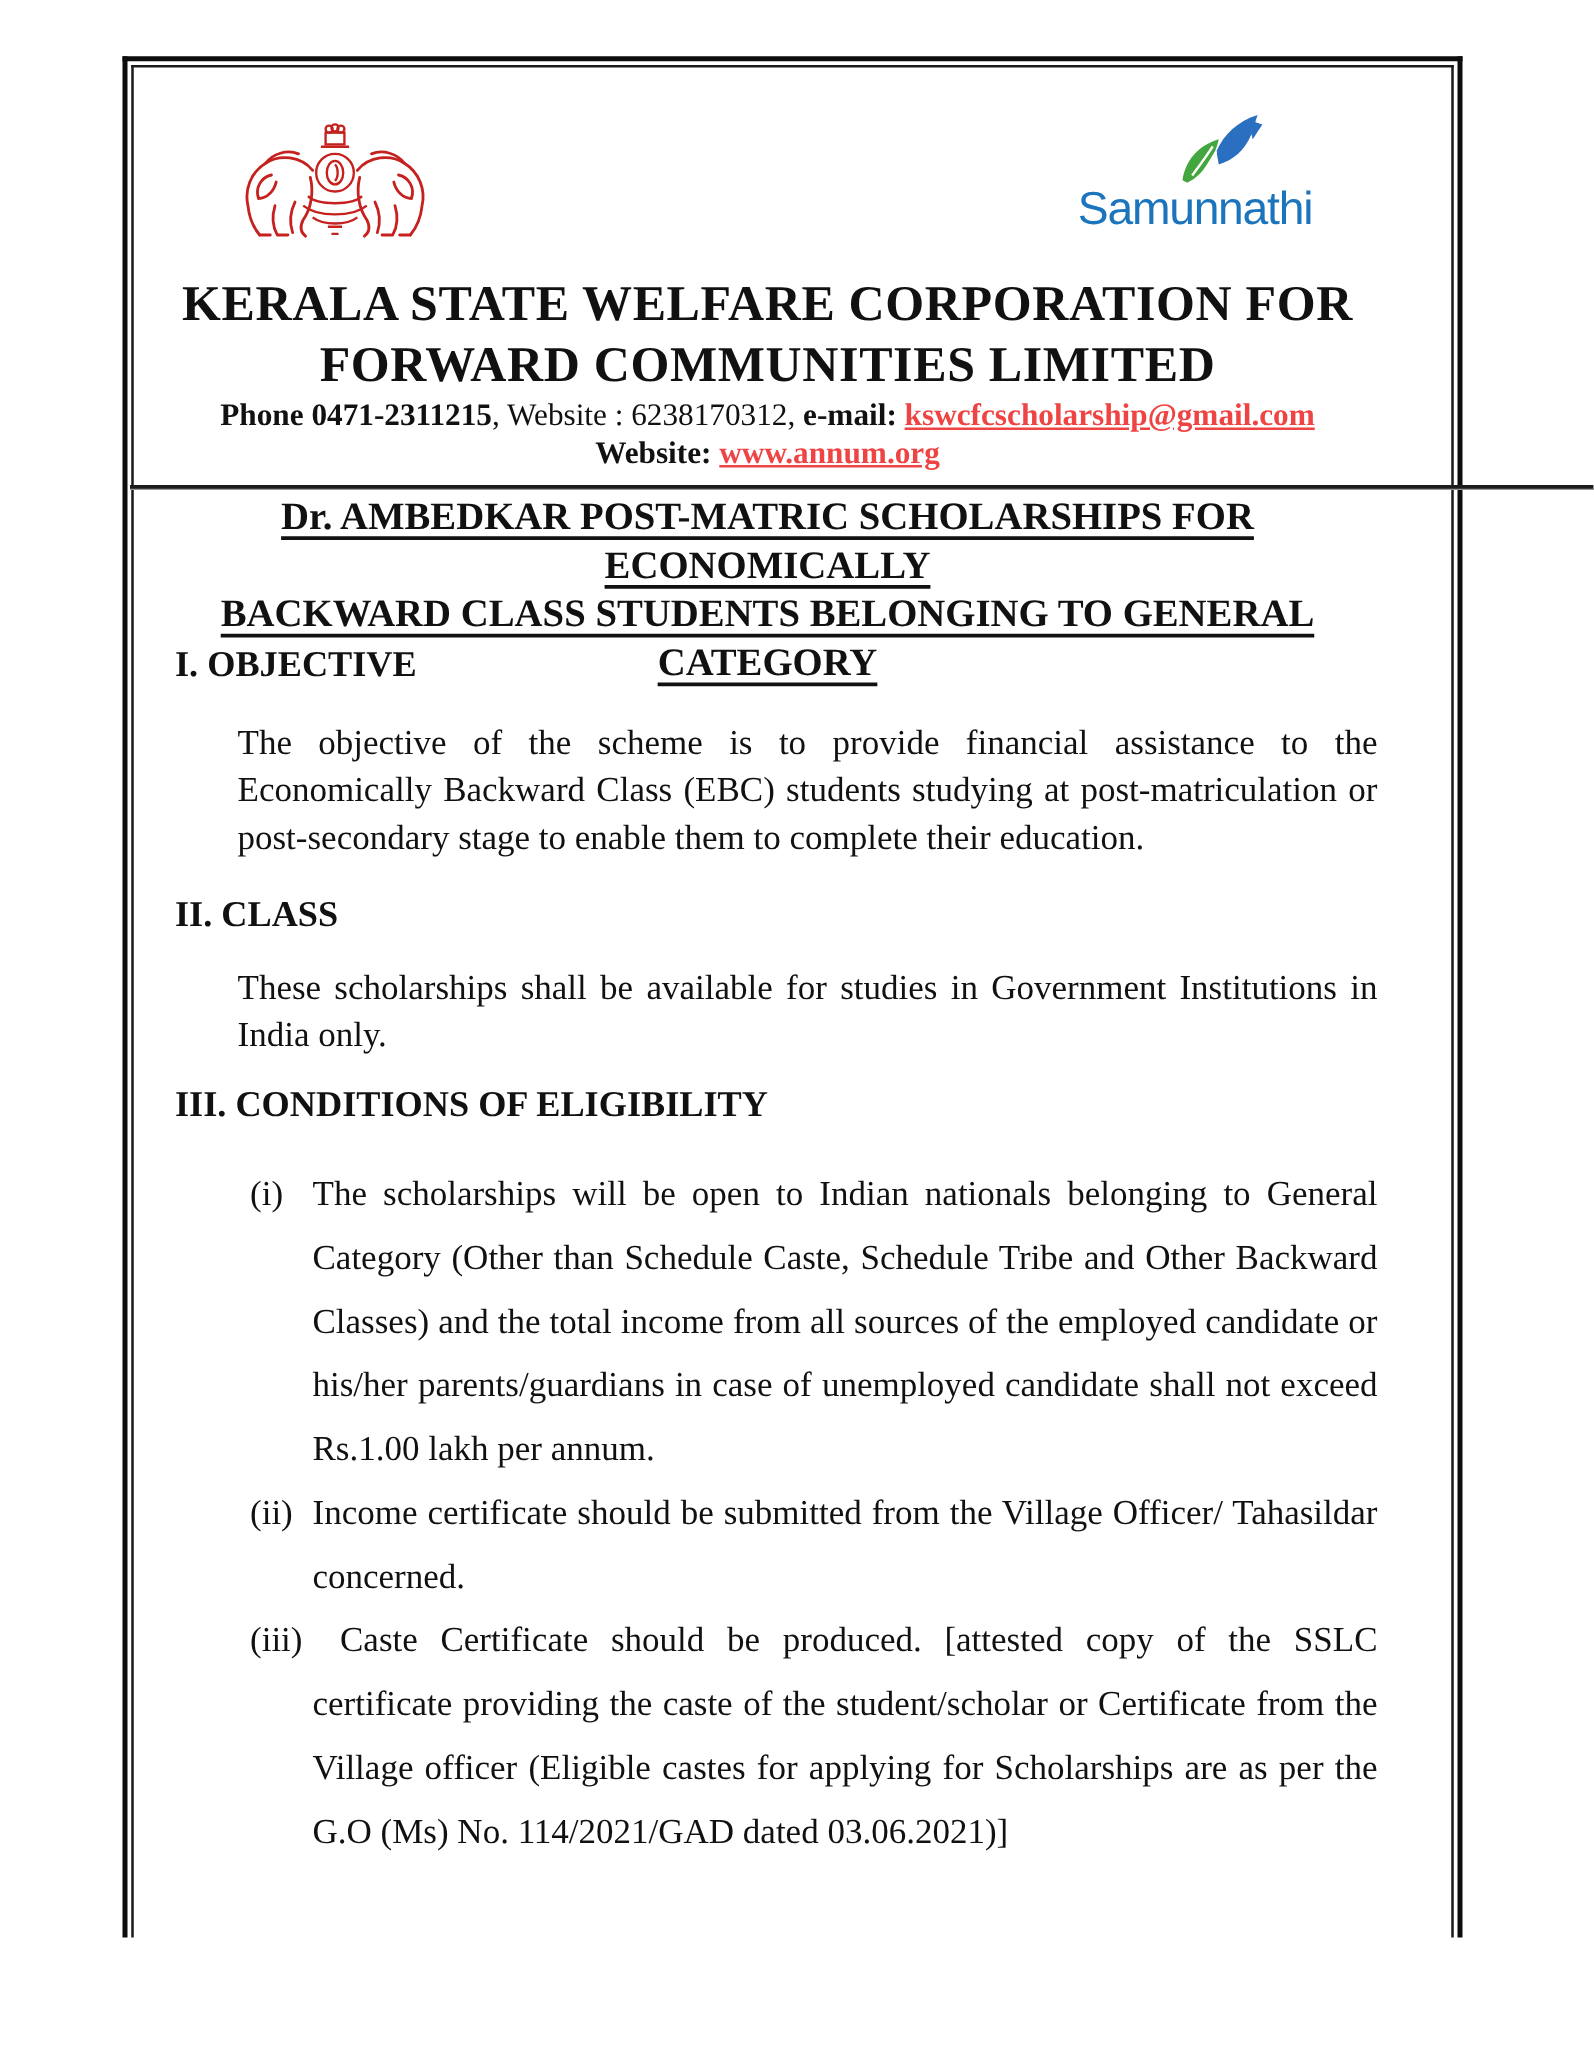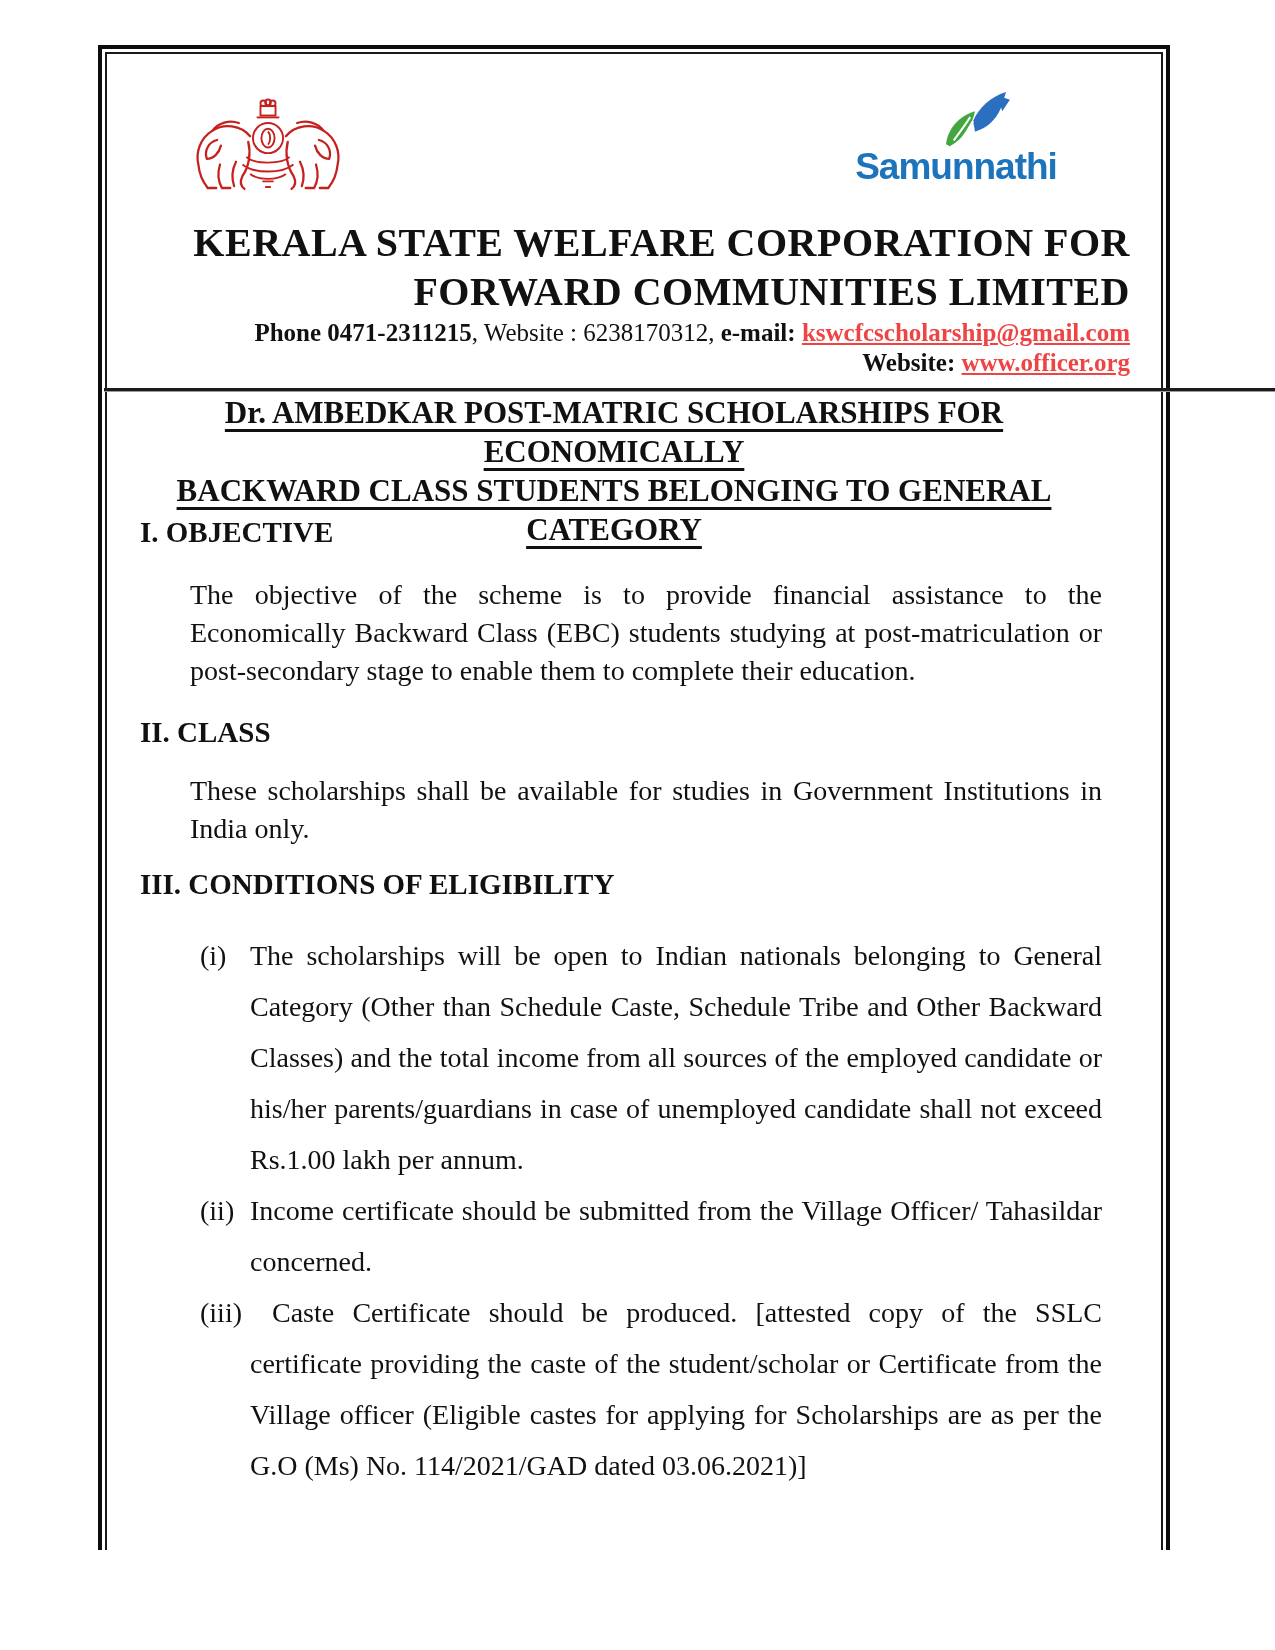--- a/index.html
+++ b/index.html
@@ -27,26 +27,26 @@
   }
   
   .emblem{position:absolute;left:188px;top:98px;width:160px;height:100px;}
   .samunnathi{
     position:absolute;left:836px;top:90px;width:240px;
     display:flex;flex-direction:column;align-items:center;
   }
   .samunnathi .hand-icon{width:72px;height:62px;margin-left:40px;}
   .samunnathi .logo-text{
     font-family:"Liberation Sans", sans-serif;
-    font-weight:bold;font-size:37px;color:#1b74bc;letter-spacing:-1px;line-height:1;
+    font-weight:normal;font-size:37px;color:#1b74bc;letter-spacing:-1px;line-height:1;
     margin-top:-4px;
   }
   
   .head-block{
-    position:absolute;top:218px;left:98px;width:1032px;text-align:right;
+    position:absolute;top:218px;left:98px;width:1032px;text-align:center;
   }
   .main-title{
     margin:0;font-size:40px;font-weight:bold;line-height:49px;letter-spacing:0.5px;
   }
   .contact-line{margin:2px 0 0 0;font-size:25px;line-height:30px;}
   .website-line{margin:0;font-size:25px;line-height:30px;}
   .b{font-weight:bold;}
   a.doc-link{color:#ef4444;font-weight:bold;text-decoration:underline;cursor:pointer;}
   
   .divider{
@@ -137,21 +137,21 @@
         <path d="M19,55 C25,47 30,39 34,32"></path>
       </g>
     </svg>
     <div class="logo-text">Samunnathi</div>
   </div>
 
   <div class="head-block">
     <h1 class="main-title"><span>KERALA STATE WELFARE CORPORATION FOR</span><br>
       <span>FORWARD COMMUNITIES LIMITED</span></h1>
     <p class="contact-line"><span class="b">Phone 0471-2311215</span><span>, Website : 6238170312, </span><span class="b">e-mail: </span><a class="doc-link">kswcfcscholarship@gmail.com</a></p>
-    <p class="website-line"><span class="b">Website: </span><a class="doc-link">www.officer.org</a></p>
+    <p class="website-line"><span class="b">Website: </span><a class="doc-link">www.annum.org</a></p>
   </div>
 
   <div class="divider"></div>
 
   <h2 class="notice-heading"><span class="u">Dr. AMBEDKAR  POST-MATRIC SCHOLARSHIPS FOR ECONOMICALLY</span><br>
     <span class="u">BACKWARD CLASS STUDENTS BELONGING TO GENERAL CATEGORY</span></h2>
 
   <div class="content">
 
     <h3 class="sec-title">I. OBJECTIVE</h3>

